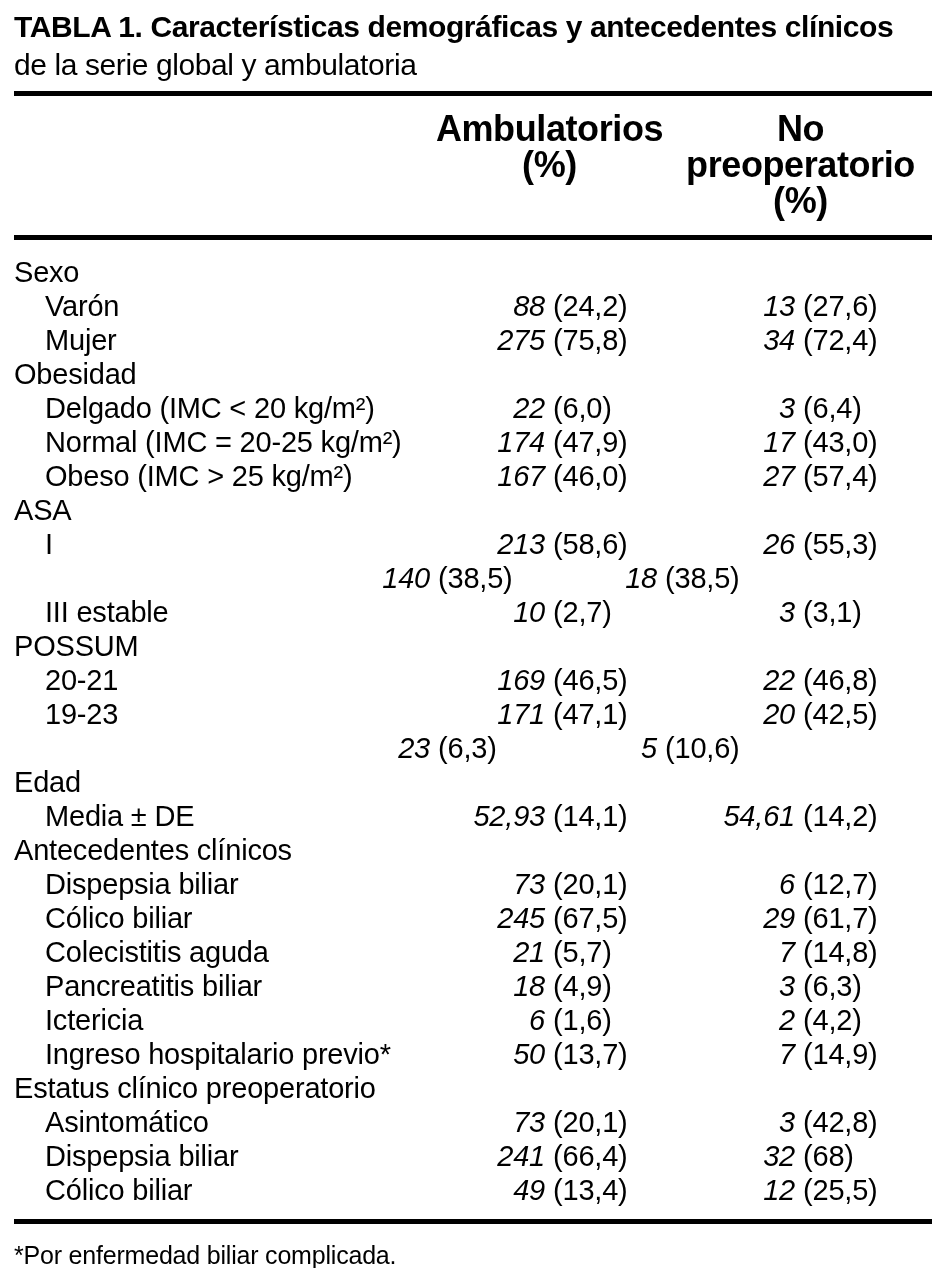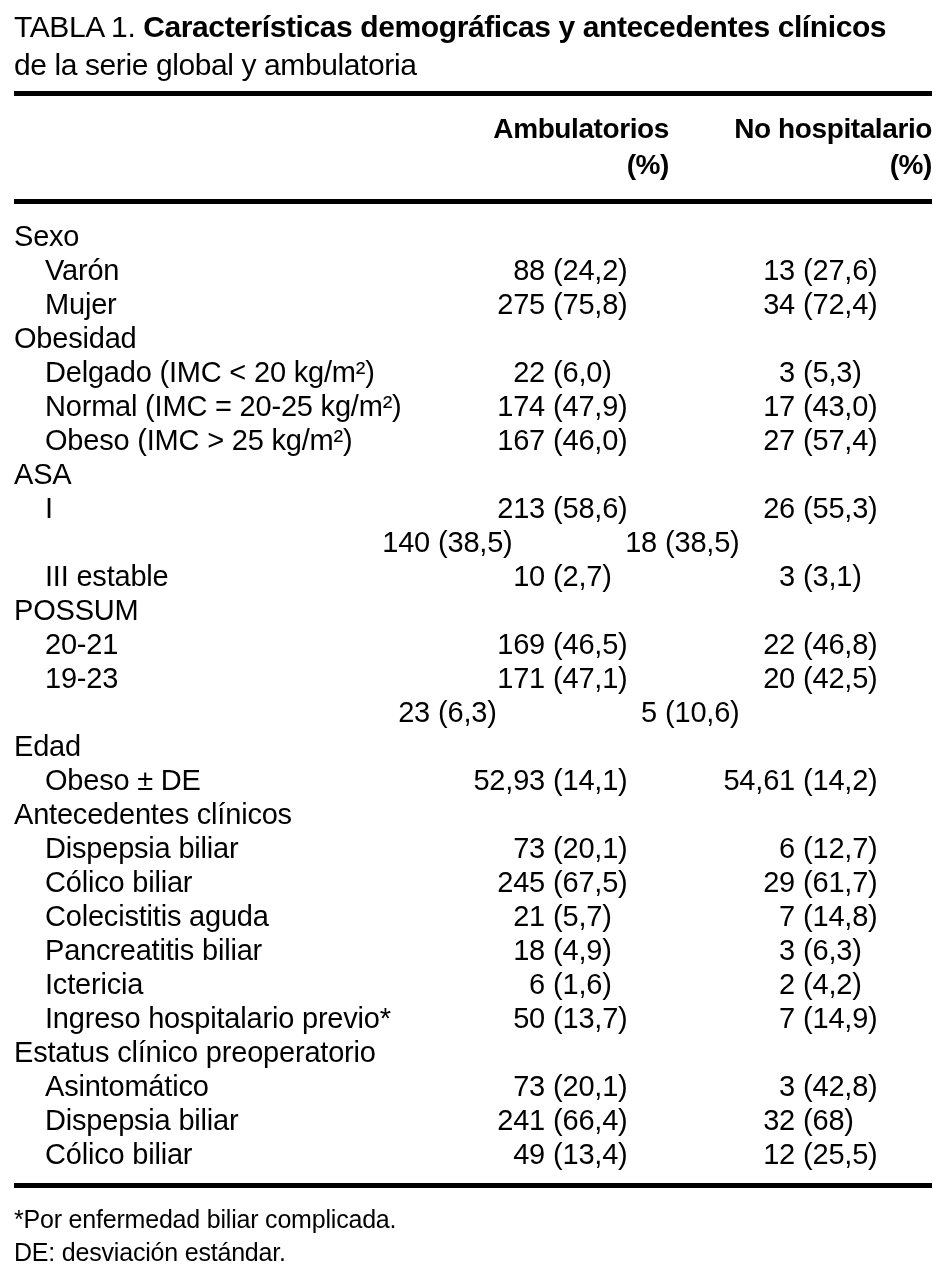--- a/index.html
+++ b/index.html
@@ -9,52 +9,52 @@
     font-family: "Liberation Sans", sans-serif;
     overflow: hidden;
   }
   .page { padding: 8px 10px 0 14px; }
 
   
   .title {
     font-size: 30px; line-height: 38px; letter-spacing: -0.4px;
     color: #000;
   }
-  .title .prefix { font-weight: normal; margin-top: 36px; }
+  .title .prefix { font-weight: bold; margin-top: 36px; }
   .title .bold { font-weight: bold; }
   .title .line2 { font-weight: normal; }
 
   
   .rule { height: 5px; background: #000; width: 918px; }
   .rule.r1 { margin-top: 7px; }
   .rule.r2 { margin-top: 0; }
   .rule.r3 { margin-top: 12px; }
 
   
   .colheads {
     display: grid;
     grid-template-columns: 416px 239px 263px;
     padding: 15px 0 16px 0;
   }
   .colhead {
-    text-align: right; font-weight: bold;
-    font-size: 28px; line-height: 36px; letter-spacing: -0.4px;
+    text-align: center; font-weight: bold;
+    font-size: 36px; line-height: 36px; letter-spacing: -0.4px;
   }
 
   
   .tbody { margin-top: 15px; margin-bottom: 2px; }
   .row {
     display: grid;
     grid-template-columns: 416px 115px 112px 138px 133px;
     line-height: 34px; font-size: 29px; letter-spacing: -0.2px;
     white-space: nowrap;
   }
   .lbl { text-align: left; }
   .row.indent .lbl { padding-left: 31px; }
-  .n1, .n2 { text-align: right; }
+  .n1, .n2 { text-align: right; font-style: italic; }
   .p1, .p2 { text-align: left; padding-left: 8px; }
 
   
   .footnotes { margin-top: 15px; font-size: 25px; line-height: 33px; letter-spacing: -0.2px; }
 </style>
 </head>
 <body>
 
 <div class="page">
 
@@ -66,21 +66,21 @@
 
   <div class="rule r1"></div>
 
   <div class="colheads">
     <div></div>
     <div class="colhead">
       <div>Ambulatorios</div>
       <div>(%)</div>
     </div>
     <div class="colhead">
-      <div>No hospitalario</div>
+      <div>No preoperatorio</div>
       <div>(%)</div>
     </div>
   </div>
 
   <div class="rule r2"></div>
 
   <div class="tbody">
 
     <div class="row group">
       <div class="lbl">Sexo</div>
@@ -108,21 +108,21 @@
       <div class="n1"></div>
         <div class="p1"></div>
         <div class="n2"></div>
         <div class="p2"></div>
     </div>
     <div class="row indent">
       <div class="lbl">Delgado (IMC &lt; 20 kg/m²)</div>
       <div class="n1">22</div>
       <div class="p1">(6,0)</div>
       <div class="n2">3</div>
-      <div class="p2">(5,3)</div>
+      <div class="p2">(6,4)</div>
     </div>
     <div class="row indent">
       <div class="lbl">Normal (IMC = 20-25 kg/m²)</div>
       <div class="n1">174</div>
       <div class="p1">(47,9)</div>
       <div class="n2">17</div>
       <div class="p2">(43,0)</div>
     </div>
     <div class="row indent">
       <div class="lbl">Obeso (IMC &gt; 25 kg/m²)</div>
@@ -186,21 +186,21 @@
       <div class="p2">(10,6)</div>
     </div>
     <div class="row group">
       <div class="lbl">Edad</div>
       <div class="n1"></div>
         <div class="p1"></div>
         <div class="n2"></div>
         <div class="p2"></div>
     </div>
     <div class="row indent">
-      <div class="lbl">Obeso ± DE</div>
+      <div class="lbl">Media ± DE</div>
       <div class="n1">52,93</div>
       <div class="p1">(14,1)</div>
       <div class="n2">54,61</div>
       <div class="p2">(14,2)</div>
     </div>
     <div class="row group">
       <div class="lbl">Antecedentes clínicos</div>
       <div class="n1"></div>
         <div class="p1"></div>
         <div class="n2"></div>

